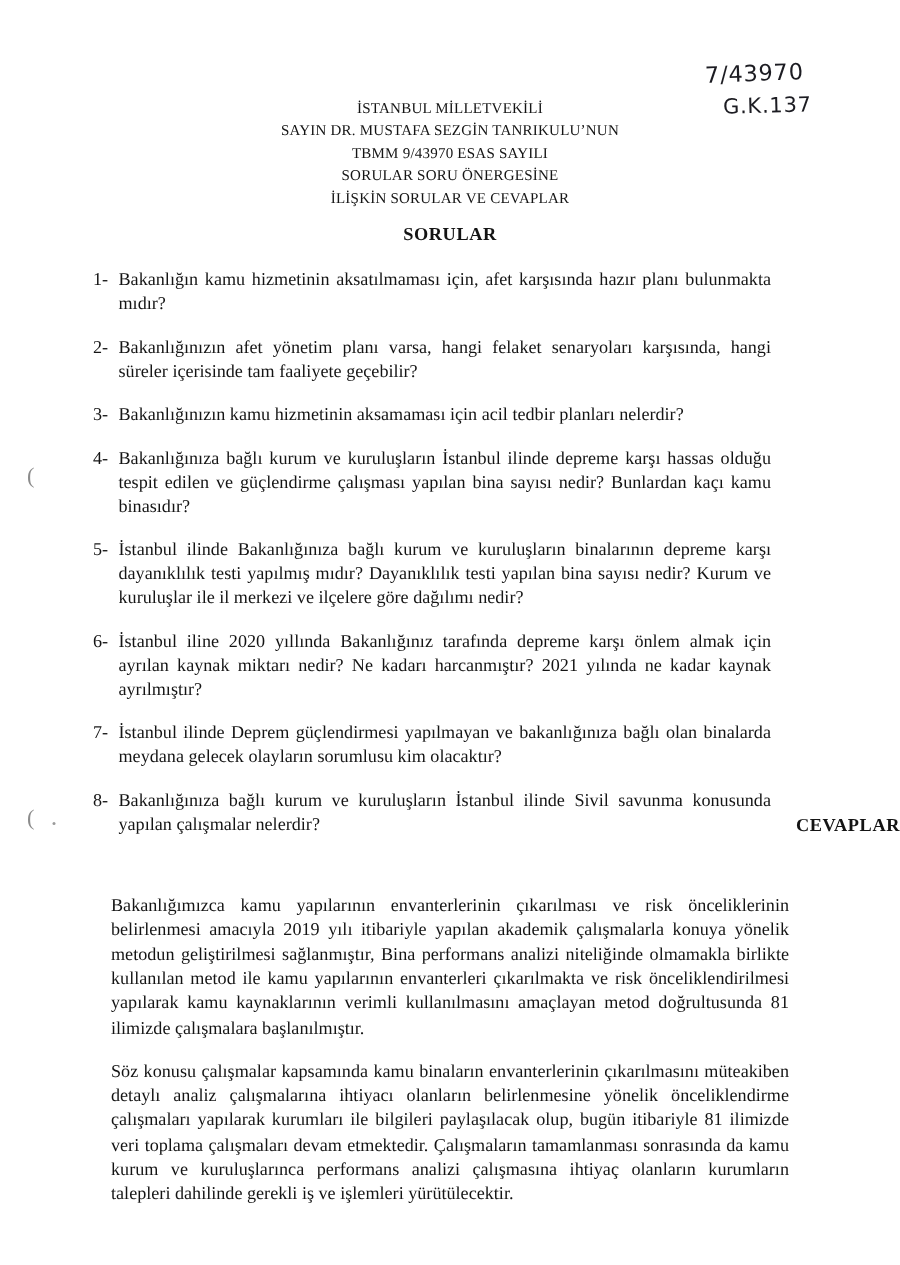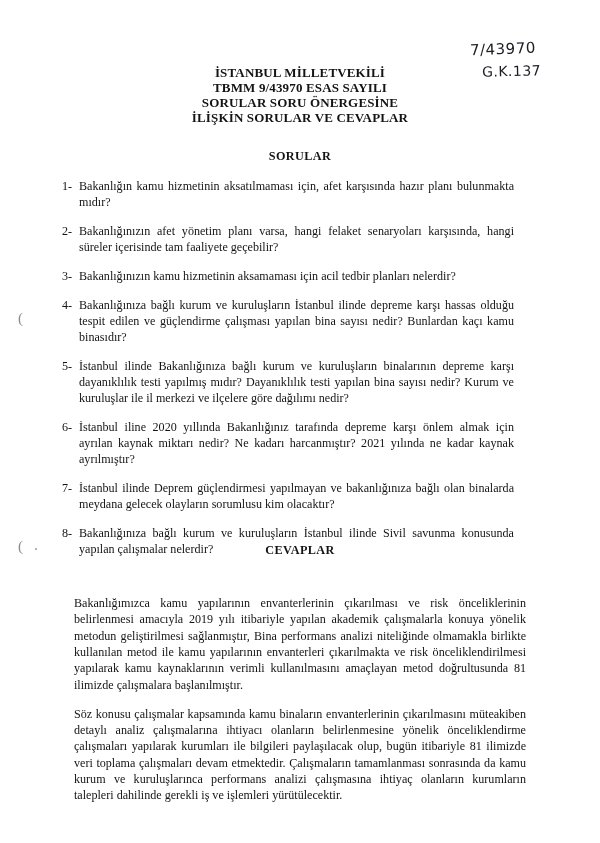--- a/index.html
+++ b/index.html
@@ -60,39 +60,39 @@
 
   
   .title-block {
     position: absolute;
     left: 0;
     top: 66px;
     width: 600px;
     text-align: center;
   }
   .title-line {
-    font-weight: bold;
-    font-size: 13px;
+    font-weight: normal;
+    font-size: 10px;
     line-height: 14.9px;
     letter-spacing: 0.15px;
     white-space: nowrap;
   }
 
   
   .section-heading {
     position: absolute;
     left: 0;
     width: 600px;
     text-align: center;
     font-weight: bold;
     font-size: 12.2px;
     letter-spacing: 0.4px;
   }
   .heading-sorular { top: 149px; text-align: center; }
-  .heading-cevaplar { top: 543px; }
+  .heading-cevaplar { top: 543px; text-align: right; }
 
   
   .questions {
     position: absolute;
     left: 62px;
     top: 178px;
     width: 452px;
   }
   .question {
     position: relative;
@@ -134,20 +134,21 @@
 
   <div class="handwriting hw-docnum">7/43970</div>
   <div class="handwriting hw-gk">G.K.137</div>
 
   <div class="margin-mark margin-mark-top">(</div>
   <div class="margin-mark margin-mark-bottom">(</div>
   <div class="margin-dot"></div>
 
   <div class="title-block">
     <div class="title-line">İSTANBUL MİLLETVEKİLİ</div>
+    <div class="title-line">SAYIN  DR. MUSTAFA SEZGİN TANRIKULU’NUN</div>
     <div class="title-line">TBMM 9/43970 ESAS SAYILI</div>
     <div class="title-line">SORULAR SORU ÖNERGESİNE</div>
     <div class="title-line">İLİŞKİN SORULAR VE CEVAPLAR</div>
   </div>
 
   <div class="section-heading heading-sorular">SORULAR</div>
 
   <div class="questions">
     <div class="question">
       <span class="q-num">1-</span><span>Bakanlığın kamu hizmetinin aksatılmaması için, afet karşısında hazır planı bulunmakta mıdır?</span>

